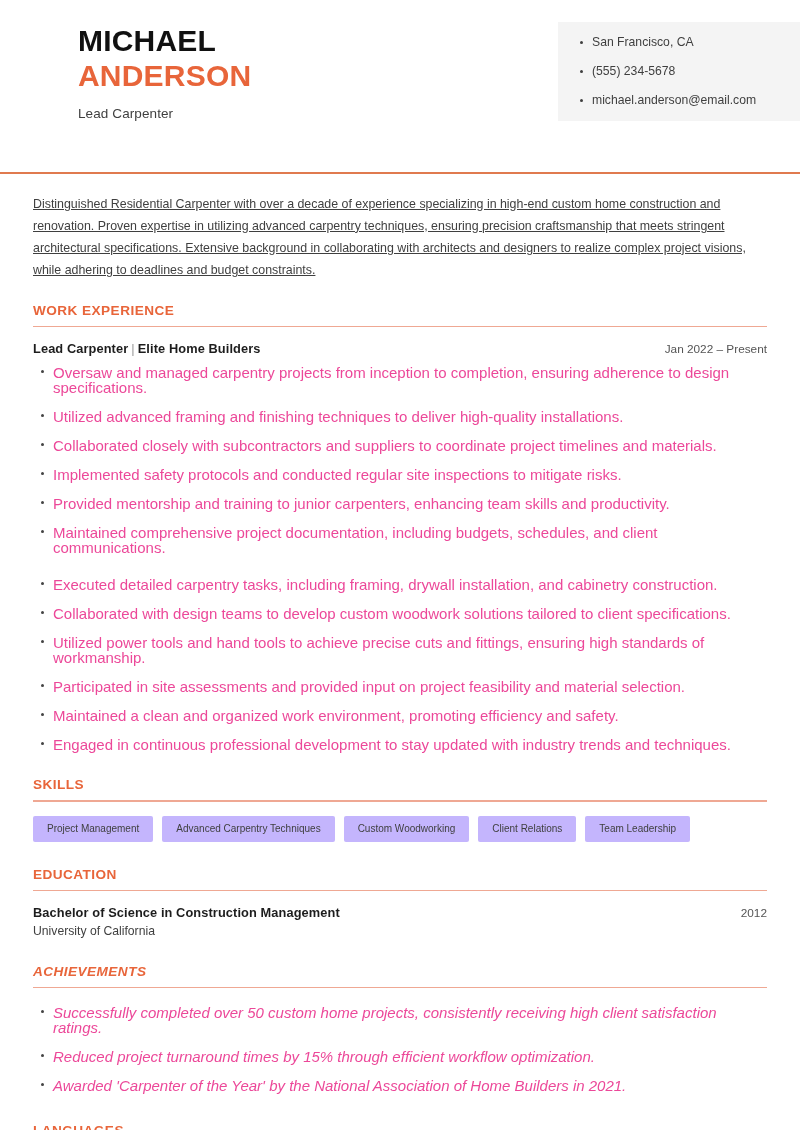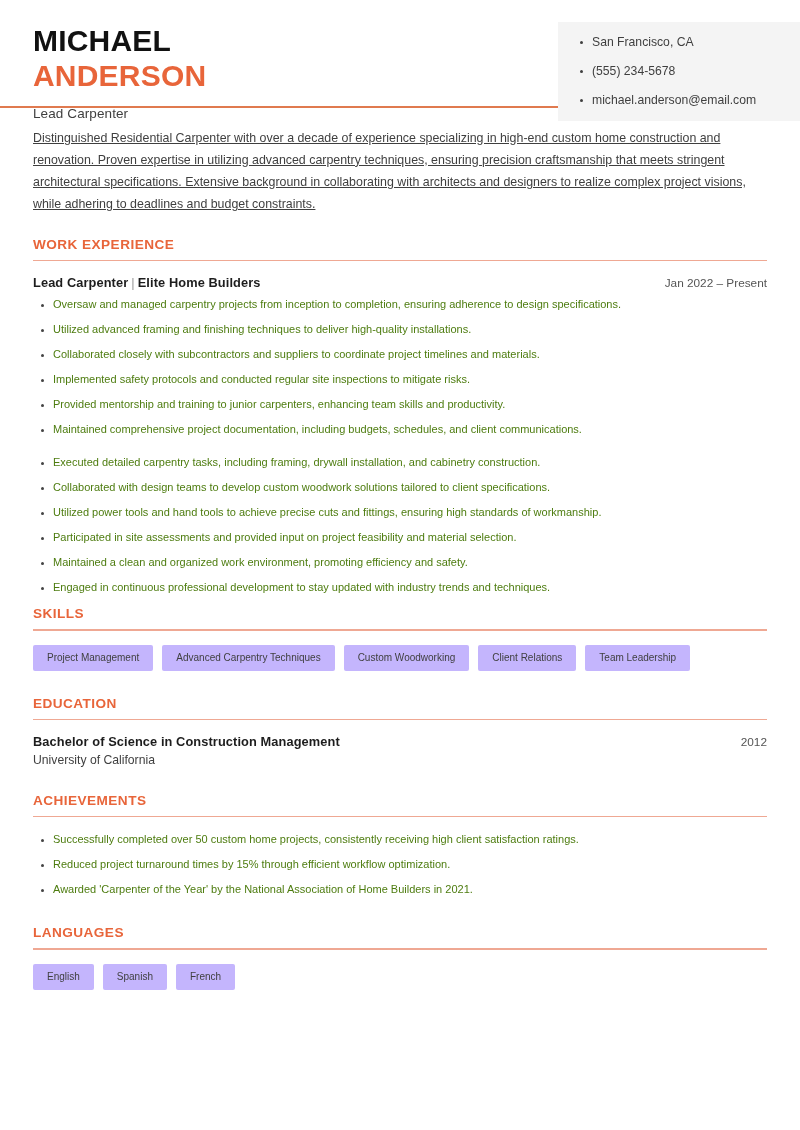--- a/index.html
+++ b/index.html
@@ -19,22 +19,23 @@
     position: relative;
     width: 800px;
     height: 1130px;
     box-sizing: border-box;
     overflow: hidden;
   }
 
   
   .header {
     position: relative;
-    height: 106px;
+    height: 172px;
     box-sizing: border-box;
+    margin-left: 45px;
   }
   .header-inner {
     display: flex;
     align-items: flex-start;
     justify-content: space-between;
     height: 100%;
   }
   .identity {
     padding: 24px 0 0 33px;
   }
@@ -153,22 +154,22 @@
     margin-top: 4px;
   }
 
   ul.bullets {
     list-style: none;
     margin: 9px 0 0 0;
     padding: 0;
   }
   ul.bullets li {
     position: relative;
-    font-size: 11px;
-    color: #4d7c0f;
+    font-size: 15px;
+    color: #ec4899;
     line-height: 1;
     padding-left: 20px;
     margin-bottom: 14px;
   }
   ul.bullets li:last-child { margin-bottom: 0; }
   ul.bullets li::before {
     content: "";
     position: absolute;
     left: 8px;
     top: 4.5px;
@@ -188,25 +189,25 @@
   .chip {
     background: #c4b5fd;
     border-radius: 2px;
     padding: 8px 14px;
     font-size: 10px;
     color: #3f3f3f;
     line-height: 1;
     white-space: nowrap;
   }
 
-  .section.achievements { margin-top: 26px; }
+  .section.achievements { margin-top: 26px; font-style: italic; }
   .section.achievements ul.bullets { margin-top: 17px; }
   .section.languages { margin-top: 30px; }
   .section.education { margin-top: 25px; }
-  .section.skills { margin-top: 13px; }
+  .section.skills { margin-top: 25px; }
 </style>
 </head>
 <body>
 
 <div class="page">
 
   <div class="header">
     <div class="header-inner">
       <div class="identity">
         <div class="name-line name-first">MICHAEL</div>

